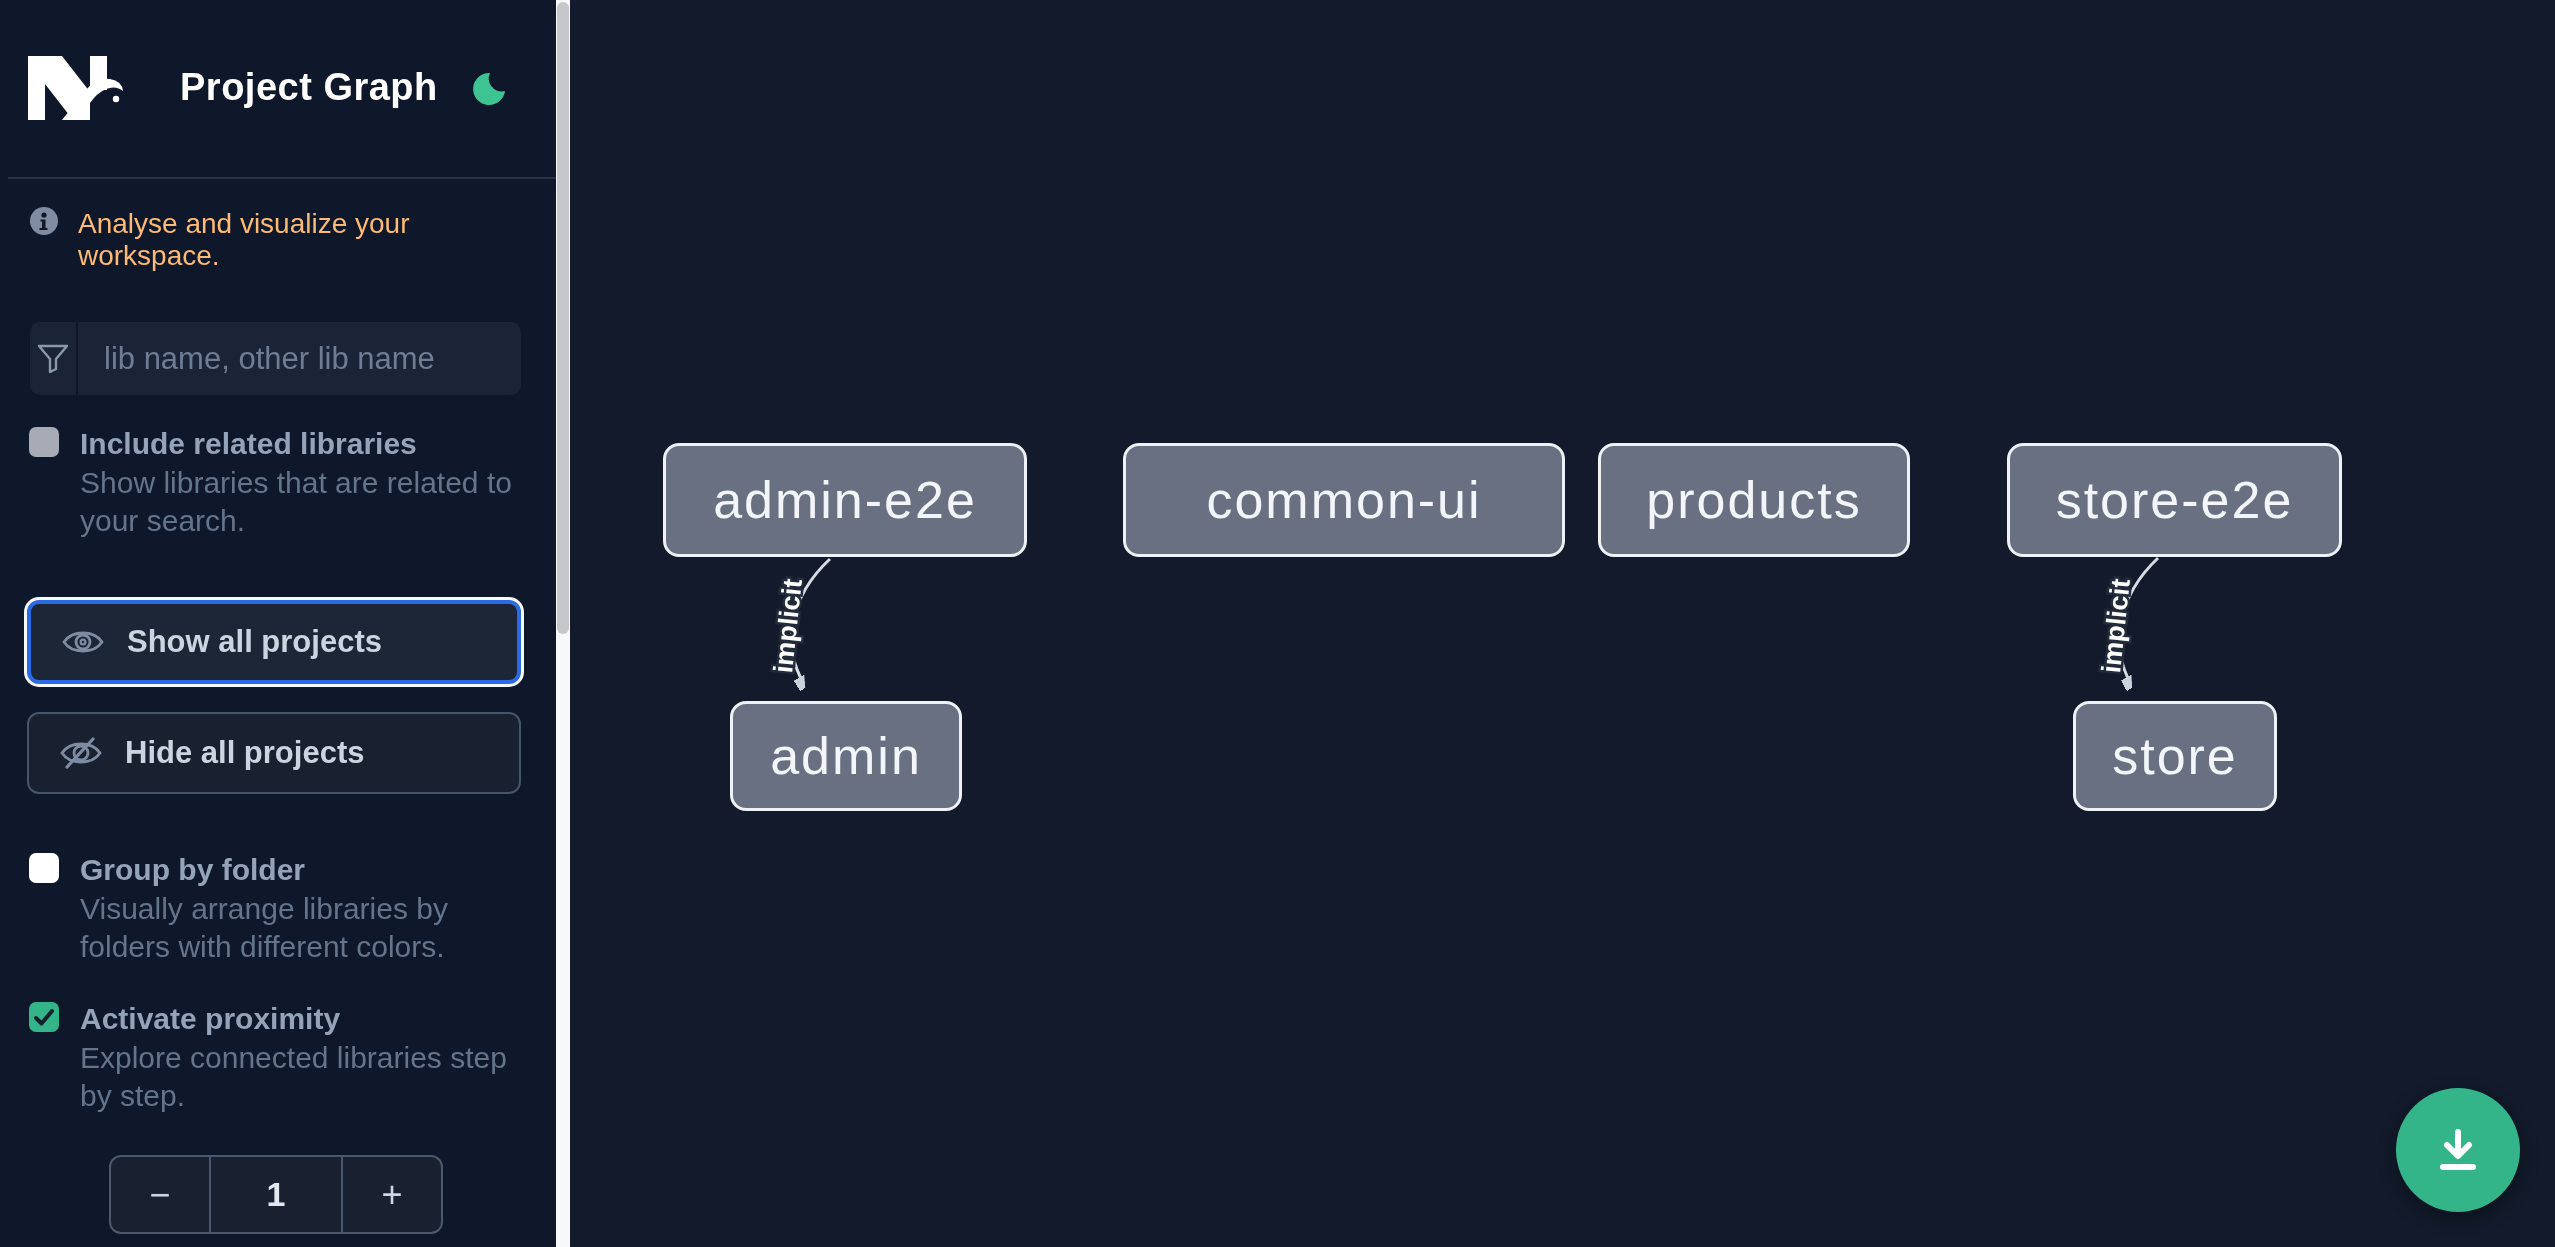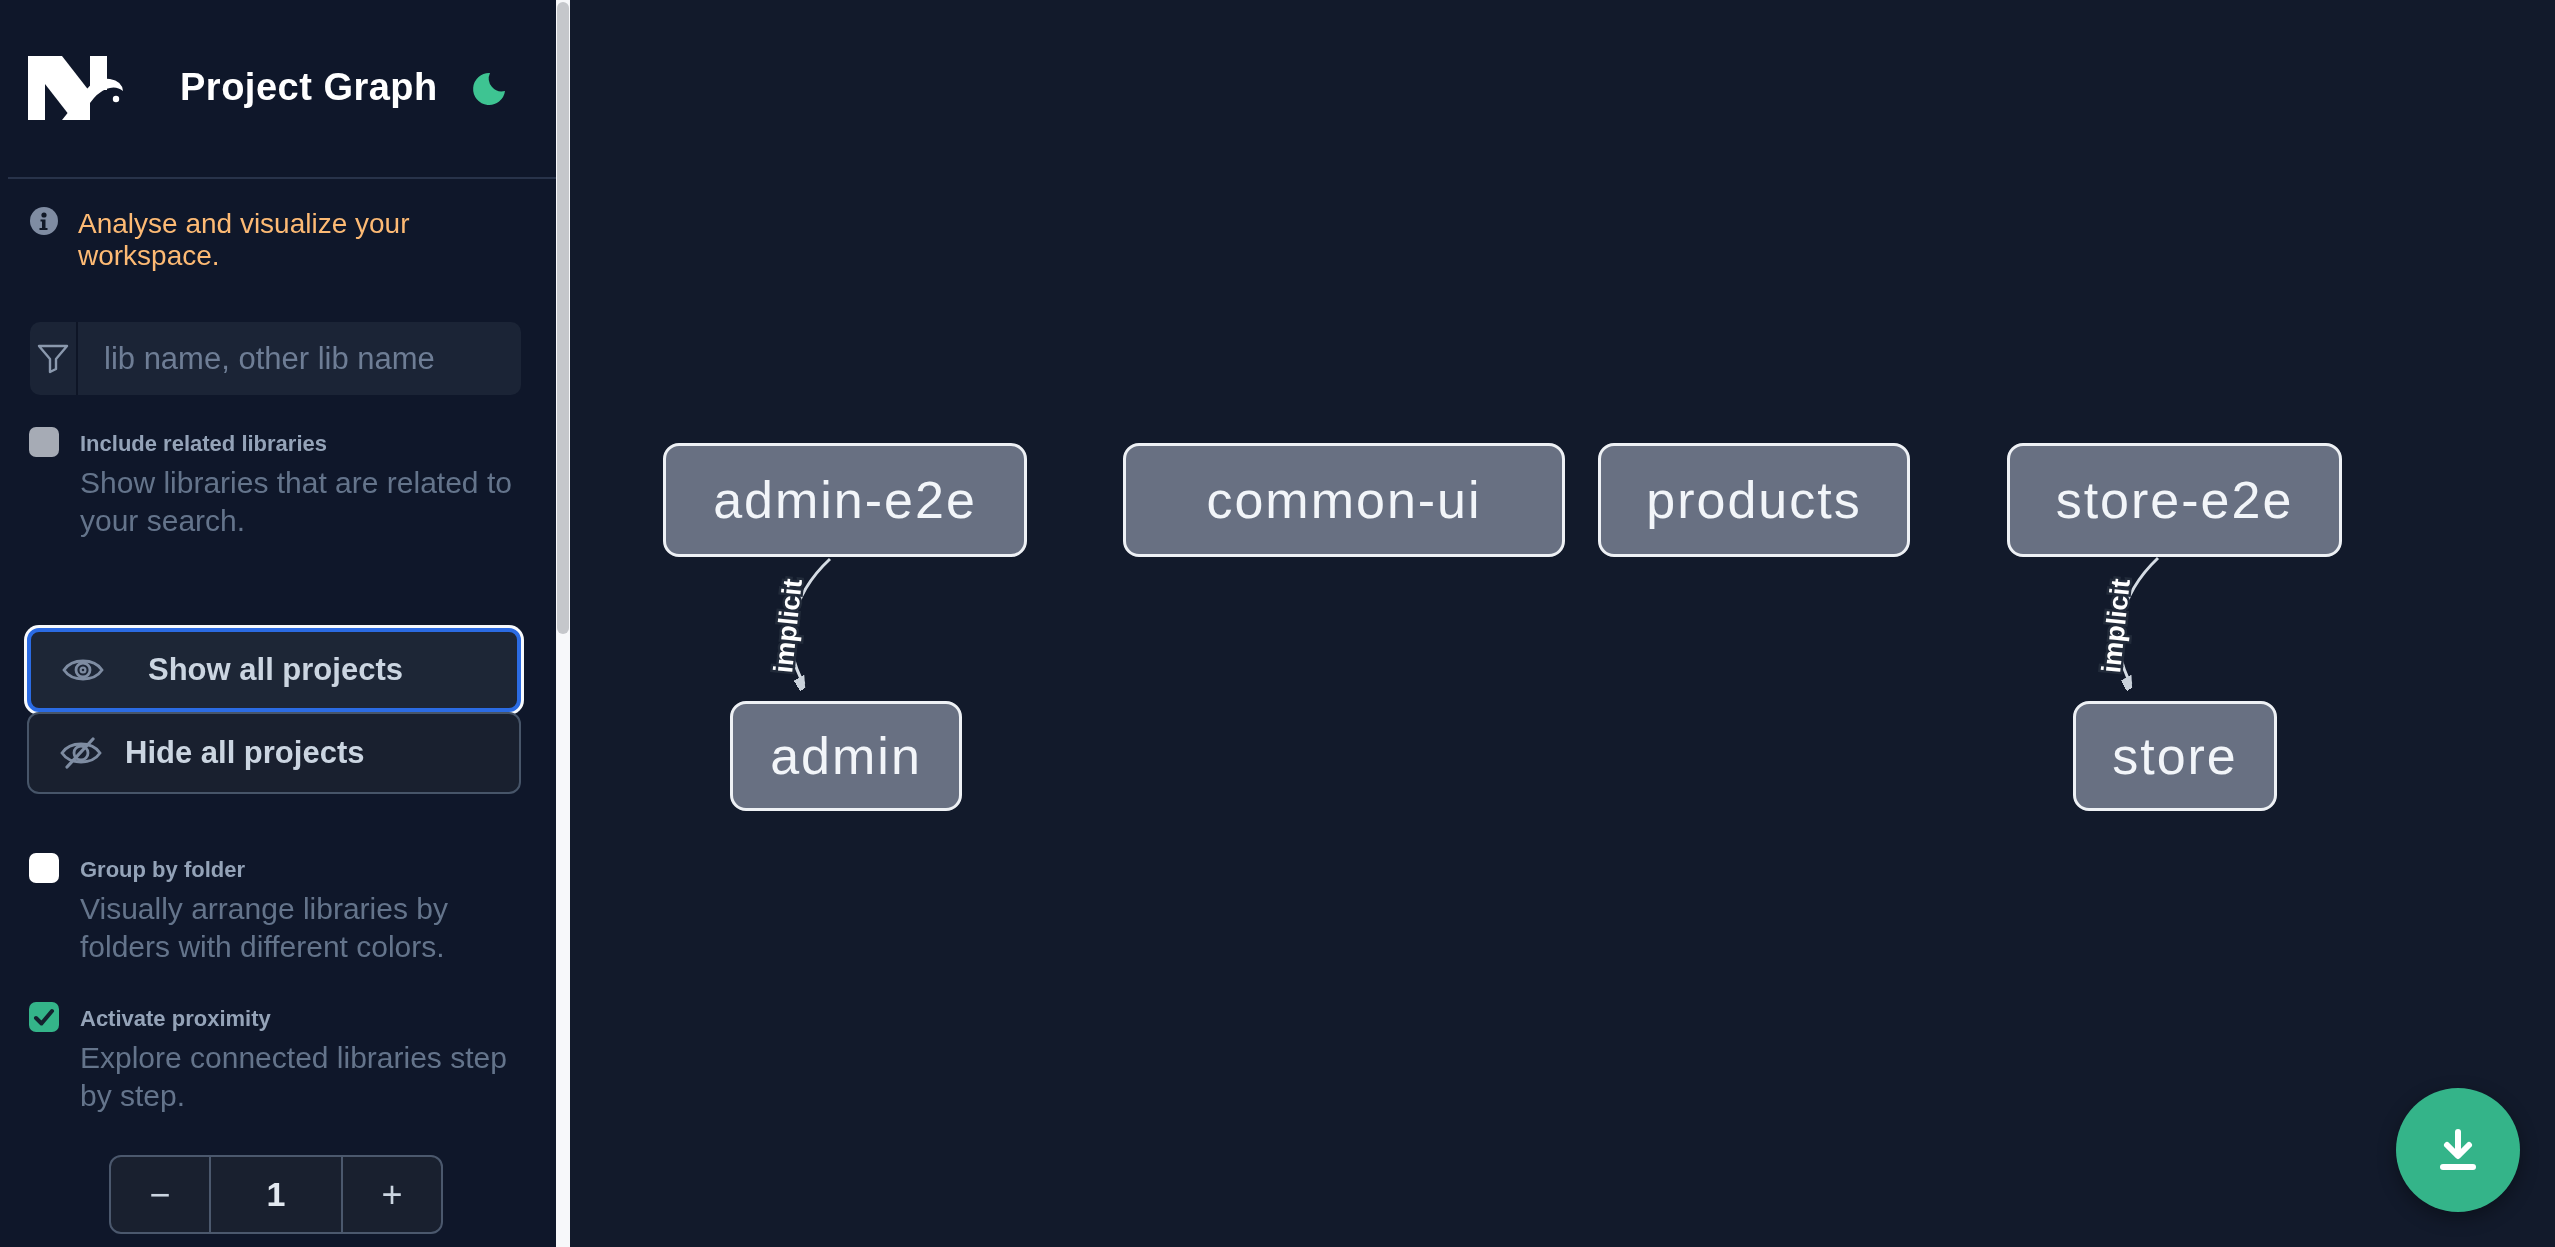--- a/index.html
+++ b/index.html
@@ -32,21 +32,21 @@
                   padding:0 18px; font-size:31px; color:#cbd5e1;
                   font-family:"Liberation Sans", sans-serif; }
   .search-input::placeholder { color:#6e7d95; opacity:1; }
 
   .opt { position:absolute; left:29px; width:500px; }
   .opt-cb { position:absolute; left:0; top:0; width:30px; height:30px; border-radius:7px; }
   .cb-disabled { background:#a6abb5; }
   .cb-unchecked { background:#ffffff; }
   .cb-checked  { background:#34b489; }
   .cb-checked svg { position:absolute; left:1px; top:1px; }
-  .opt-label { margin-left:51px; font-size:22px; font-weight:700; color:#94a3b8; line-height:34px; }
+  .opt-label { margin-left:51px; font-size:30px; font-weight:700; color:#94a3b8; line-height:34px; }
   .opt-desc  { margin-left:51px; margin-top:3px; font-size:30px; color:#64748b;
                line-height:38px; white-space:pre-line; }
 
   .sb-btn { position:absolute; left:27px; width:494px; height:82px; border-radius:12px;
             background:#19202f; border:2px solid #475569; display:flex; align-items:center;
             cursor:pointer; }
   .sb-btn.focused { height:84px; background:#1d2636; border:4px solid #2b6be3;
                     box-shadow:0 0 0 3px #f8fafc; }
   .sb-btn .btn-icon { margin-left:30px; width:44px; height:32px; flex:0 0 auto; }
   .sb-btn .btn-label { margin-left:22px; font-size:31px; font-weight:600; color:#cbd5e1; }
@@ -125,21 +125,21 @@
       <input class="search-input" type="text" placeholder="lib name, other lib name" style="">
     </div>
 
     <div class="opt" style="top:427px;">
       <div class="opt-cb cb-disabled"></div>
       <div class="opt-label">Include related libraries</div>
       <div class="opt-desc">Show libraries that are related to
 your search.</div>
     </div>
 
-    <div class="sb-btn focused" style="top:628px;gap:21px;">
+    <div class="sb-btn focused" style="top:600px;">
       <svg class="btn-icon" viewBox="0 0 44 32">
         <path d="M3,16 C11,4 33,4 41,16 C33,28 11,28 3,16 Z" fill="none" stroke="#7e8ca2" stroke-width="2.8"></path>
         <circle cx="22" cy="16" r="7" fill="none" stroke="#7e8ca2" stroke-width="2.8"></circle>
         <circle cx="22" cy="16" r="2.4" fill="none" stroke="#7e8ca2" stroke-width="2.2"></circle>
       </svg>
       <span class="btn-label">Show all projects</span>
     </div>
 
     <div class="sb-btn" style="top:712px;">
       <svg class="btn-icon" viewBox="0 0 44 32">

